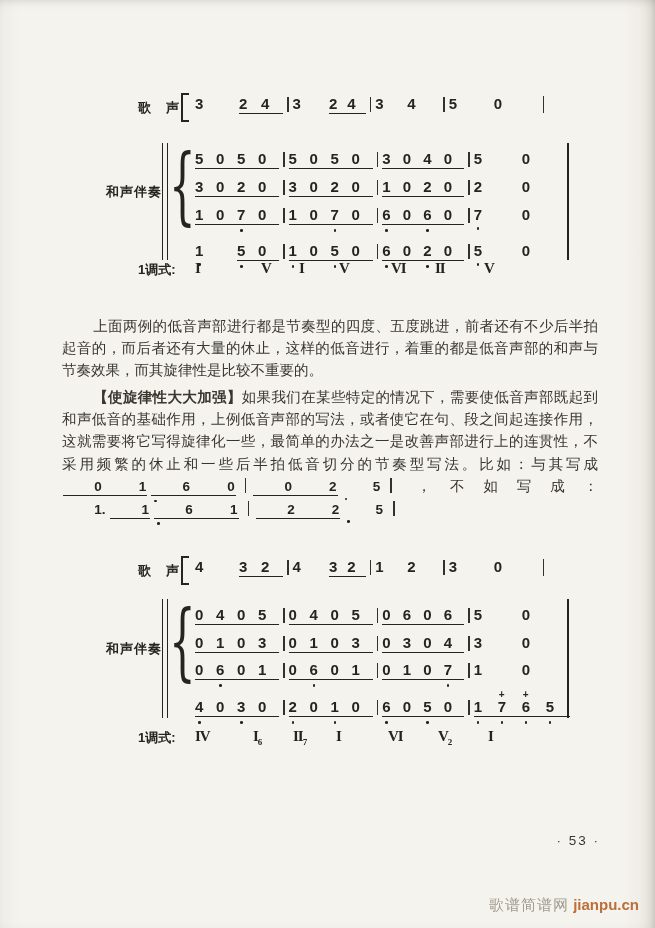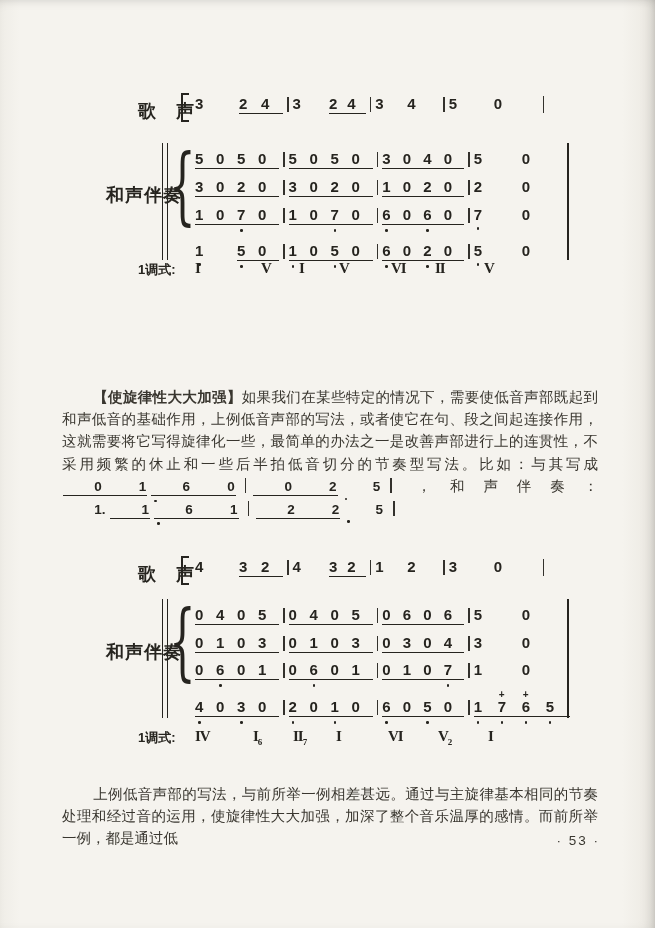--- a/index.html
+++ b/index.html
@@ -15,21 +15,21 @@
   .measure{position:relative;height:22px;flex:none;}
   .cell{position:absolute;top:0;display:inline-flex;height:18px;
         font-weight:bold;font-size:15px;color:#26241f;}
   .cell.u{border-bottom:1.6px solid #26241f;}
   .tok{position:relative;display:inline-block;text-align:left;line-height:17px;}
   .ldot{position:absolute;left:3px;bottom:-6px;width:2.6px;height:2.6px;border-radius:50%;background:#26241f;}
   .cell.u .ldot{bottom:-8px;}
   .pmark{position:absolute;left:1px;top:-12px;font-size:10px;font-weight:bold;font-style:normal;}
   .bar{width:1.6px;height:15px;background:#33312c;margin:2px 4px 0 4px;flex:none;}
   .bar.end{height:17px;margin-top:1px;}
-  .mlabel{position:absolute;font-size:18px;font-weight:bold;letter-spacing:1px;color:#26241f;}
+  .mlabel{position:absolute;font-size:13px;font-weight:bold;letter-spacing:1px;color:#26241f;}
   .vbrk{position:absolute;width:6px;height:25px;border:2.4px solid #26241f;border-right:none;}
   .dblline{position:absolute;width:3.6px;border-left:1.7px solid #26241f;border-right:.9px solid #26241f;}
   .sysbar{position:absolute;width:1.8px;background:#26241f;}
   .brace{position:absolute;font-family:"DejaVu Serif",serif;font-size:84px;line-height:86px;
          transform:scaleX(.5);transform-origin:left center;color:#26241f;}
   .rnline{position:absolute;left:195px;height:20px;width:360px;}
   .rn{position:absolute;top:0;font-family:"Liberation Serif",serif;font-weight:700;
       font-size:15px;letter-spacing:-1px;color:#26241f;}
   .rn sub{font-size:9px;letter-spacing:0;vertical-align:-4px;}
   .modelabel{position:absolute;font-size:13px;font-weight:bold;color:#26241f;}
@@ -280,32 +280,33 @@
   <div class="rnline" style="top:260px">
       <span class="rn" style="left: 0px;">I</span>
       <span class="rn" style="left: 66px;">V</span>
       <span class="rn" style="left: 104px;">I</span>
       <span class="rn" style="left: 144px;">V</span>
       <span class="rn" style="left: 196px;">VI</span>
       <span class="rn" style="left: 240px;">II</span>
       <span class="rn" style="left: 289px;">V</span>
     </div>
 
+  <p class="para" style="top:300px"><span>上面两例的低音声部进行都是节奏型的四度、五度跳进，前者还有不少后半拍起音的，而后者还有大量的休止，这样的低音进行，着重的都是低音声部的和声与节奏效果，而其旋律性是比较不重要的。</span></p>
   <p class="para" style="top:371px"><b>【使旋律性大大加强】</b><span>如果我们在某些特定的情况下，需要使低音声部既起到和声低音的基础作用，上例低音声部的写法，或者使它在句、段之间起连接作用，这就需要将它写得旋律化一些，最简单的办法之一是改善声部进行上的连贯性，不采用频繁的休止和一些后半拍低音切分的节奏型写法。比如：与其写成 </span><span class="imus"><span class="icell u">
           <span class="itok">0</span>
           <span class="itok">1</span>
         </span><span class="icell u">
           <span class="itok">6<i class="ldot"></i></span>
           <span class="itok">0</span>
         </span><span class="ibar"></span><span class="icell u">
           <span class="itok">0</span>
           <span class="itok">2</span>
         </span><span class="icell">
           <span class="itok">5<i class="ldot"></i></span>
-        </span><span class="ibar"></span></span><span>，和声伴奏：</span><span class="imus"><span class="icell">
+        </span><span class="ibar"></span></span><span>，不如写成：</span><span class="imus"><span class="icell">
           <span class="itok">1.</span>
         </span><span class="icell u">
           <span class="itok">1</span>
         </span><span class="icell u">
           <span class="itok">6<i class="ldot"></i></span>
           <span class="itok">1</span>
         </span><span class="ibar"></span><span class="icell u">
           <span class="itok">2</span>
           <span class="itok">2</span>
         </span><span class="icell">
@@ -539,18 +540,21 @@
   <div class="rnline" style="top:728px">
       <span class="rn" style="left: 0px;">IV</span>
       <span class="rn" style="left: 58px;">I<sub>6</sub></span>
       <span class="rn" style="left: 98px;">II<sub>7</sub></span>
       <span class="rn" style="left: 141px;">I</span>
       <span class="rn" style="left: 193px;">VI</span>
       <span class="rn" style="left: 243px;">V<sub>2</sub></span>
       <span class="rn" style="left: 293px;">I</span>
     </div>
 
-  <p class="para" style="top:768px"><span>上例低音声部的写法，与前所举一例相差甚远。通过与主旋律基本相同的节奏处理和经过音的运用，使旋律性大大加强，加深了整个音乐温厚的感情。而前所举一例，都是通过低</span></p>
 
   <div class="pagenum" style="top:833px;left:480px;width:120px;text-align:right">· 53 ·</div>
 
+  <div class="watermark" style="top:896px;right:16px">
+    <span class="wm-site">歌谱简谱网</span>
+    <a class="wm-domain">jianpu.cn</a>
+  </div>
 
 </div>
 
 </body></html>

